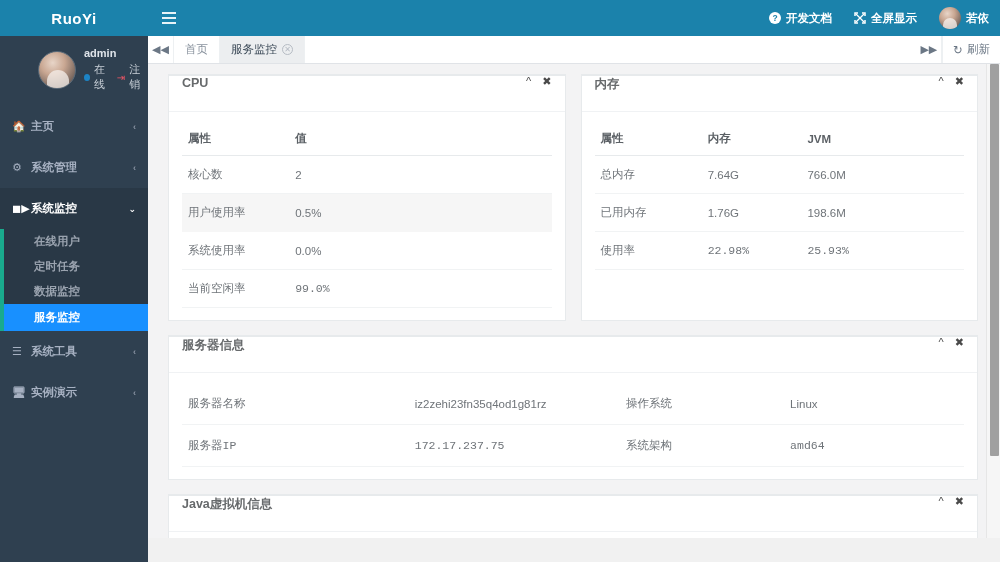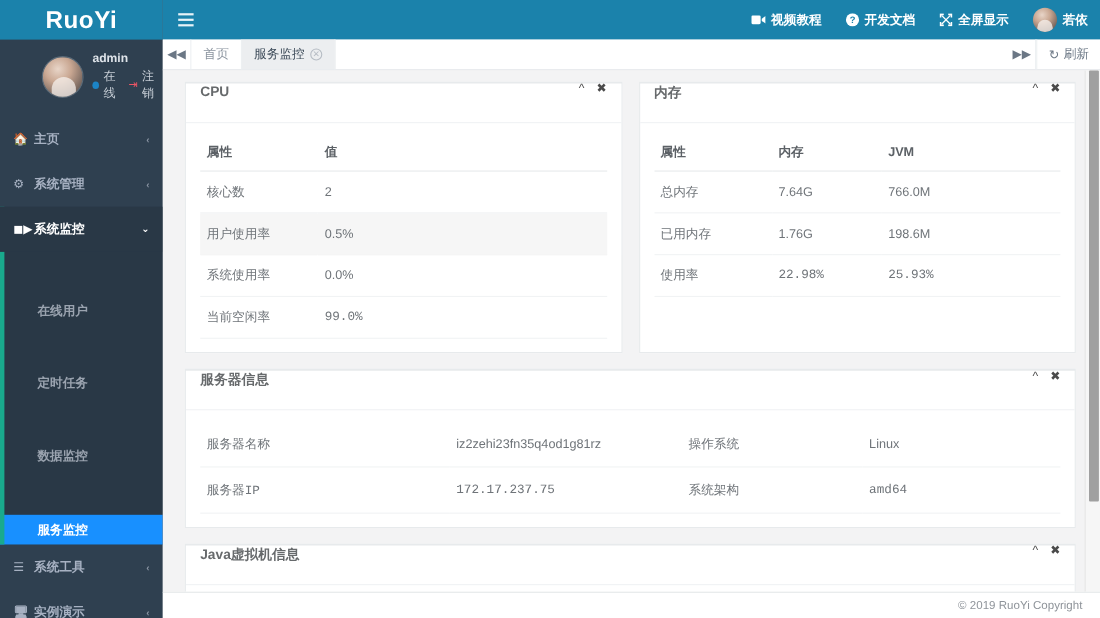--- a/index.html
+++ b/index.html
@@ -12,21 +12,21 @@
   #app { position: relative; width: 1000px; height: 562px; }
 
   
   .sidebar {
     position: absolute; left: 0; top: 0; width: 148px; height: 562px;
     background: #2f4050; overflow: hidden;
   }
   .brand {
     height: 36px; background: #1b82ab; color: #fff;
     display: flex; align-items: center; justify-content: center;
-    font-size: 22px; font-weight: bold; letter-spacing: .5px;
+    font-size: 15px; font-weight: bold; letter-spacing: .5px;
   }
   .profile { padding: 11px 0 10px 10px; display: flex; align-items: center; gap: 8px; margin-left: 28px; }
   .avatar {
     width: 38px; height: 38px; border-radius: 50%;
     background: radial-gradient(circle at 38% 30%, #e8d5c8 0%, #c9a792 36%, #7c6a61 72%, #4a4a52 100%);
     border: 1px solid #5b6b79; flex: none; overflow: hidden; position: relative;
   }
   .avatar::after {
     content: ""; position: absolute; left: 8px; top: 18px; width: 22px; height: 22px;
     border-radius: 50% 50% 0 0; background: rgba(245,240,236,.75);
@@ -47,21 +47,21 @@
   .nav-item .caret { margin-left: auto; font-size: 9px; color: #8a94a3; }
   .nav-item.open { background: #293846; color: #fff; }
   .nav-item.open .ni, .nav-item.open .caret { color: #fff; }
   .nav-group { background: #293846; position: relative; }
   .nav-group::before {
     content: ""; position: absolute; left: 0; top: 0; width: 4px; height: 100%;
     background: #19aa8d;
   }
   .sub-item {
     height: 25px; display: flex; align-items: center; padding-left: 34px;
-    color: #9aa3af; font-size: 11.5px; font-weight: bold; margin-top: 41px;
+    color: #9aa3af; font-size: 11.5px; font-weight: bold;
   }
   .sub-item.active { background: #1890ff; color: #fff; height: 27px; }
 
   
   .header {
     position: absolute; left: 148px; top: 0; width: 852px; height: 36px;
     background: #1b82ab; display: flex; align-items: center;
   }
   .hamb { width: 38px; display: flex; flex-direction: column; gap: 3px; align-items: center; padding-left: 4px; }
   .hamb span { display: block; width: 14px; height: 2px; background: #e7f3f8; }
@@ -236,29 +236,20 @@
   </div>
 
   <div class="header">
     <div class="hamb">
       <span></span>
       <span></span>
       <span></span>
     </div>
     <div class="hspacer"></div>
 
-    <div class="hitem">
-      <span>
-        <svg width="13" height="10" viewBox="0 0 13 10">
-            <rect x="0" y="1" width="8.5" height="8" rx="1.3" fill="#fff"></rect>
-            <path d="M9.5 4 L13 1.6 L13 8.4 L9.5 6 Z" fill="#fff"></path>
-          </svg>
-      </span>
-      <span>视频教程</span>
-    </div>
 
     <div class="hitem">
       <span>
         <svg width="12" height="12" viewBox="0 0 12 12">
             <circle cx="6" cy="6" r="6" fill="#fff"></circle>
             <text x="6" y="9" font-size="8.5" font-family="Liberation Sans, sans-serif" font-weight="bold" fill="#1b82ab" text-anchor="middle">?</text>
           </svg>
       </span>
       <span>开发文档</span>
     </div>
@@ -424,17 +415,14 @@
         </div>
       </div>
 
     </div>
   </div>
 
   <div class="vscroll">
     <div class="vthumb"></div>
   </div>
 
-  <div class="footer">
-    <span>© 2019 RuoYi Copyright</span>
-  </div>
 
 </div>
 
 </body></html>

